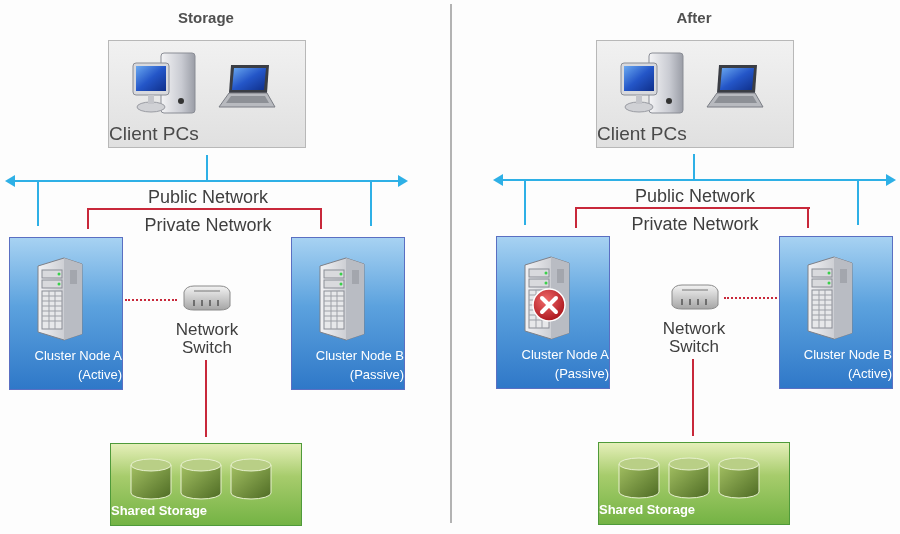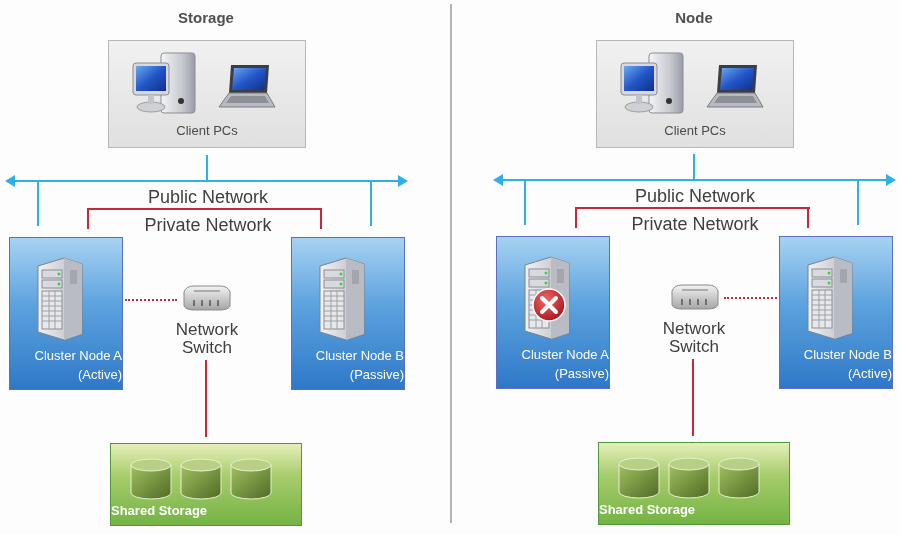--- a/index.html
+++ b/index.html
@@ -7,22 +7,22 @@
          font-family: "Liberation Sans", "DejaVu Sans", sans-serif; color: #3c3c3c; }
   .panel { position: absolute; top: 0; width: 450px; height: 534px; }
   .panel.before { left: 0; }
   .panel.after { left: 488px; }
   .title { position: absolute; top: 9px; left: 0; width: 412px; text-align: center;
            font-weight: bold; font-size: 15px; color: #505050; }
   .abs { position: absolute; }
   .client-box { position: absolute; left: 108px; top: 40px; width: 196px; height: 106px;
       border: 1px solid #b8b8b8;
       background: linear-gradient(to bottom, #f1f1f1 0%, #e0e0e0 100%); }
-  .client-label { position: absolute; left: 0; width: 100%; top: 82px; text-align: center;
-      font-size: 13px; color: #4a4a4a; }
+  .client-label { position: absolute; left: 0; width: 100%; top: 82px; text-align: left;
+      font-size: 19px; color: #4a4a4a; }
   .hline { position: absolute; height: 2px; }
   .vline { position: absolute; width: 2px; }
   .blue { background: #2eb0e6; }
   .red { background: #c8283a; }
   .net-label { position: absolute; font-size: 18px; color: #3f3f3f; text-align: center; width: 200px; }
   .node-box { position: absolute; top: 237px; width: 112px; height: 151px;
       border: 1px solid #5a6fc2;
       background: linear-gradient(to bottom, #a7d2f2 0%, #5ca2de 45%, #2f78c8 100%); }
   .node-label { position: absolute; left: 0; width: 100%; top: 108px; text-align: right;
       color: #ffffff; font-size: 13px; line-height: 19px; }
@@ -194,21 +194,21 @@
           <ellipse cx="122" cy="7" rx="20" ry="6" fill="#b9cf86" stroke="#e8f1cf"></ellipse>
         </g>
     </svg>
     <div class="storage-label">Shared Storage</div>
   </div>
 </div>
 
 <div class="divider"></div>
 
 <div class="panel after">
-  <div class="title">Node</div>
+  <div class="title">After</div>
 
   <div class="client-box">
     <svg class="abs" style="left:22px;top:10px" width="70" height="66">
       <rect x="30" y="2" width="34" height="60" rx="3" fill="url(#towerGrad)" stroke="#8a8d95"></rect>
       <circle cx="50" cy="50" r="3" fill="#333"></circle>
       <rect x="2" y="12" width="36" height="32" rx="3" fill="#d8d9dd" stroke="#8a8d95"></rect>
       <rect x="5" y="15" width="30" height="25" fill="url(#screenGrad)"></rect>
       <ellipse cx="20" cy="56" rx="14" ry="5" fill="#d0d1d5" stroke="#9a9ca3"></ellipse>
       <rect x="17" y="44" width="6" height="9" fill="#c4c5ca"></rect>
     </svg>

